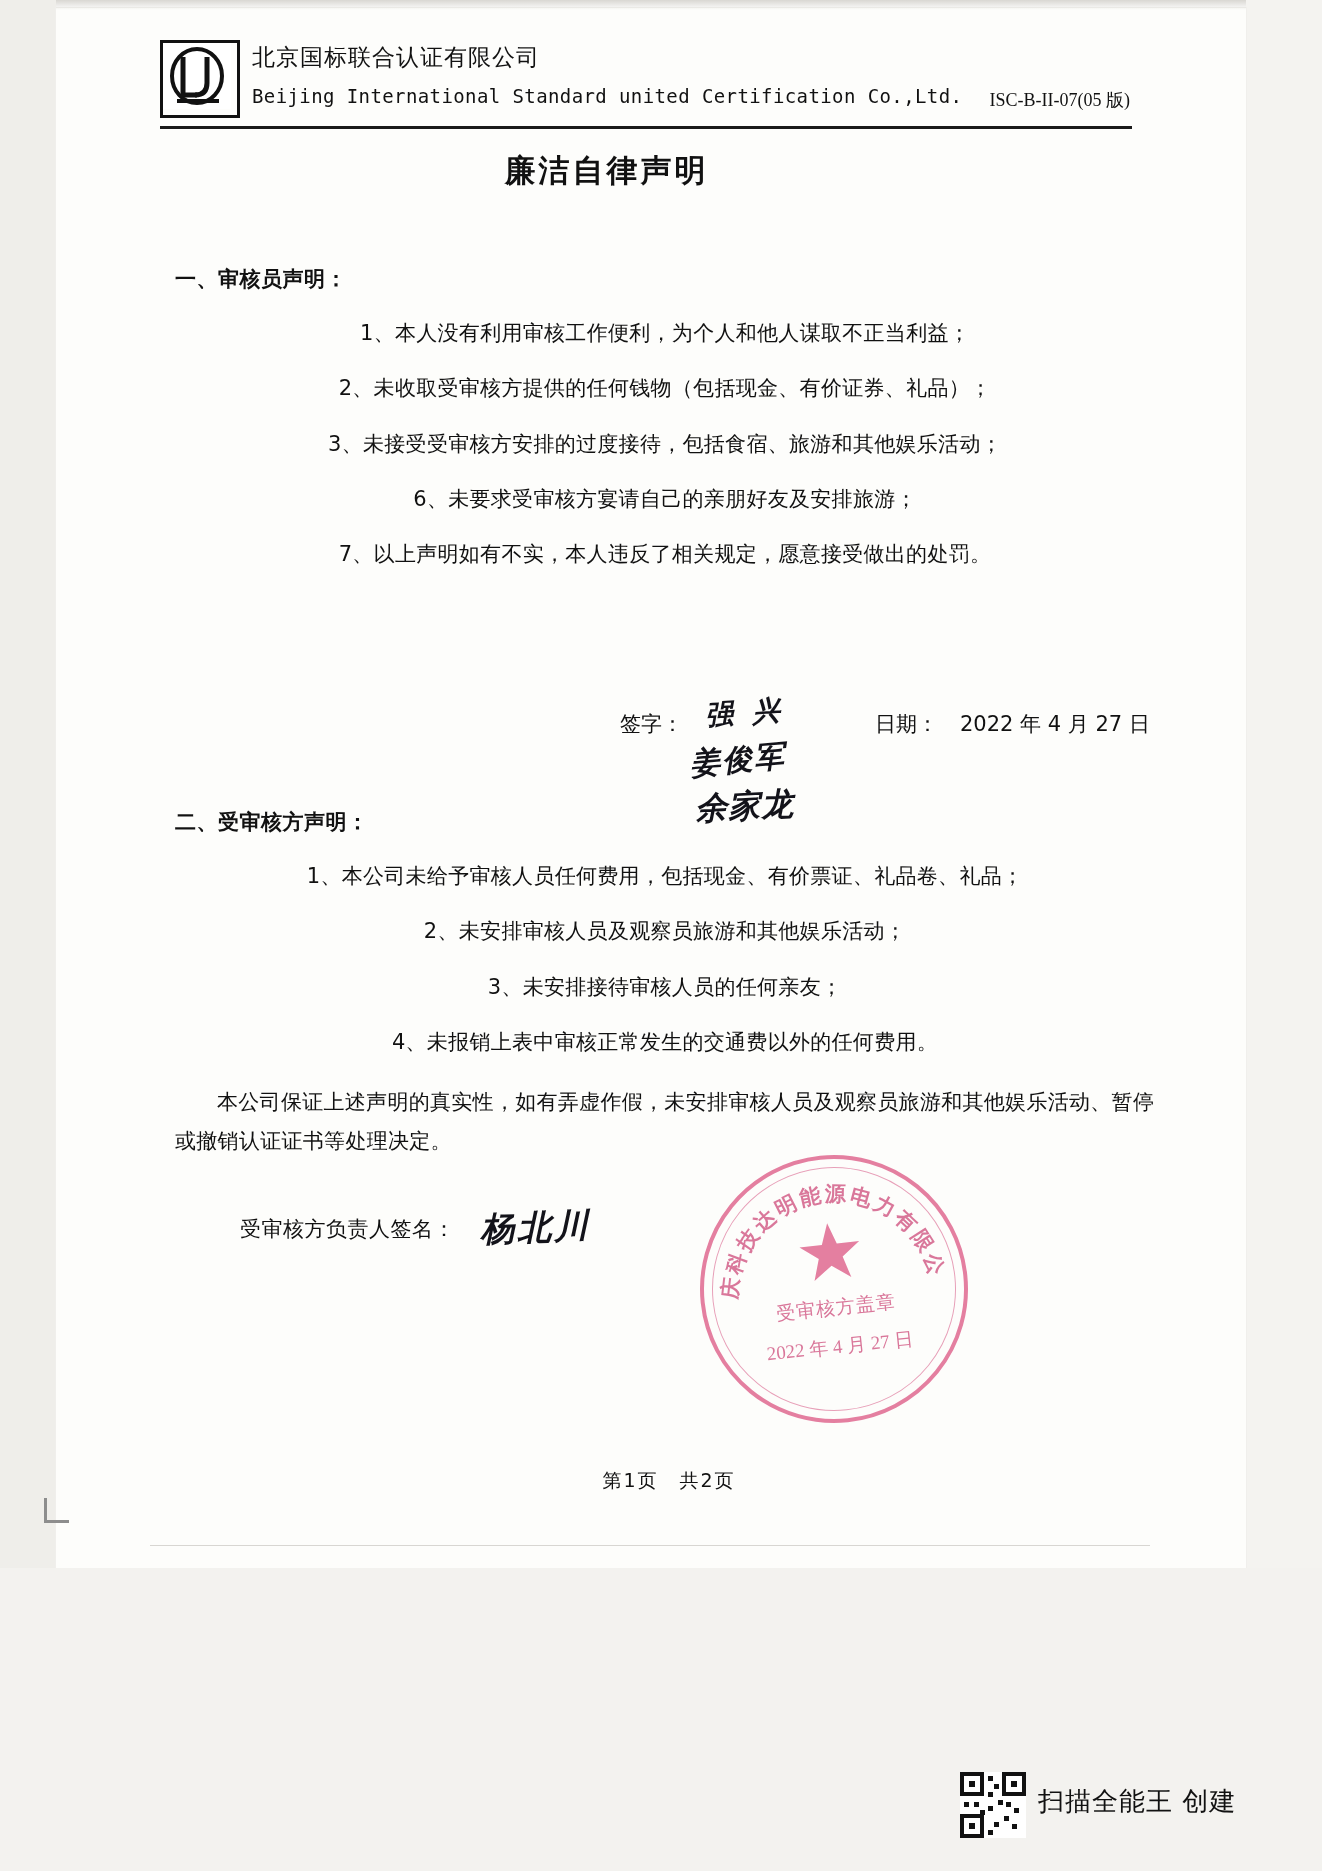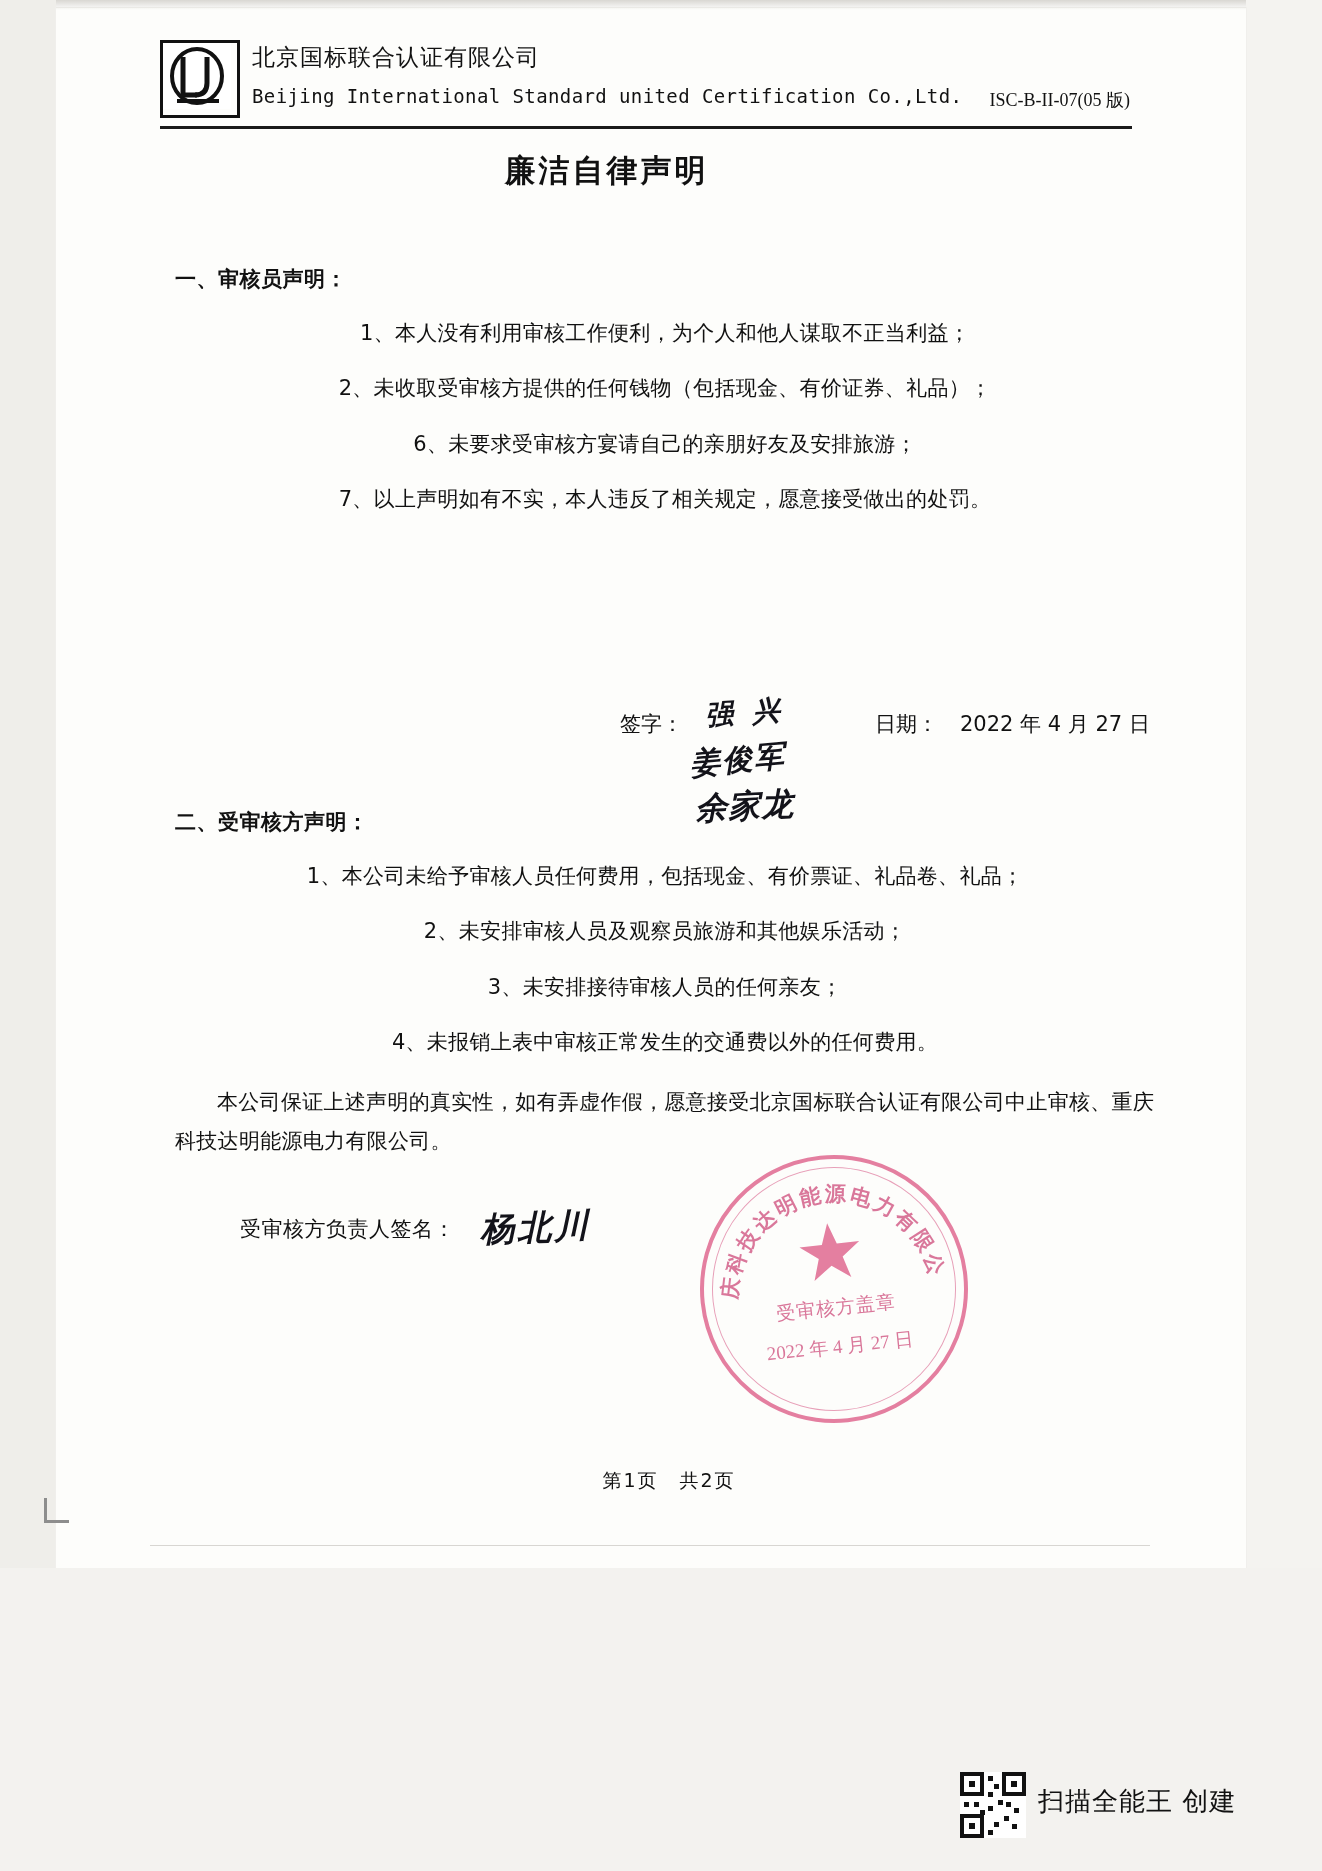--- a/index.html
+++ b/index.html
@@ -348,40 +348,41 @@
   <div class="doc-code">ISC-B-II-07(05 版)</div>
 </div>
 <div class="header-rule"></div>
 
 <div class="doc-title">廉洁自律声明</div>
 
 <div class="body-block">
   <p class="section-head">一、审核员声明：</p>
   <p class="clause">1、本人没有利用审核工作便利，为个人和他人谋取不正当利益；</p>
   <p class="clause">2、未收取受审核方提供的任何钱物（包括现金、有价证券、礼品）；</p>
+  <p class="clause">3、未接受受审核方安排的过度接待，包括食宿、旅游和其他娱乐活动；</p>
   <p class="clause">6、未要求受审核方宴请自己的亲朋好友及安排旅游；</p>
   <p class="clause">7、以上声明如有不实，本人违反了相关规定，愿意接受做出的处罚。</p>
 </div>
 
 <div class="sign-row">
   <span class="sign-label">签字：</span>
   <span class="date-label">日期：</span>
   <span class="date-value">2022 年 4 月 27 日</span>
 </div>
 <div class="handwrite hw1">强 兴</div>
 <div class="handwrite hw2">姜俊军</div>
 <div class="handwrite hw3">余家龙</div>
 
 <div class="body-block2">
   <p class="section-head">二、受审核方声明：</p>
   <p class="clause">1、本公司未给予审核人员任何费用，包括现金、有价票证、礼品卷、礼品；</p>
   <p class="clause">2、未安排审核人员及观察员旅游和其他娱乐活动；</p>
   <p class="clause">3、未安排接待审核人员的任何亲友；</p>
   <p class="clause">4、未报销上表中审核正常发生的交通费以外的任何费用。</p>
-  <p class="indent-para">本公司保证上述声明的真实性，如有弄虚作假，愿意接受北京国标联合认证有限公司中止审核、重庆科技达明能源电力有限公司。</p>
+  <p class="indent-para">本公司保证上述声明的真实性，如有弄虚作假，未安排审核人员及观察员旅游和其他娱乐活动、暂停或撤销认证证书等处理决定。</p>
 </div>
 
 <div class="resp-line">受审核方负责人签名：</div>
 <div class="handwrite hw-resp">杨北川</div>
 
 <div class="stamp">
   <div class="stamp-inner-ring"></div>
   <svg class="stamp-arc" viewBox="0 0 260 260">
     <defs>
       <path id="arcpath" d="M 32 140 A 98 98 0 1 1 228 140" fill="none"></path>

